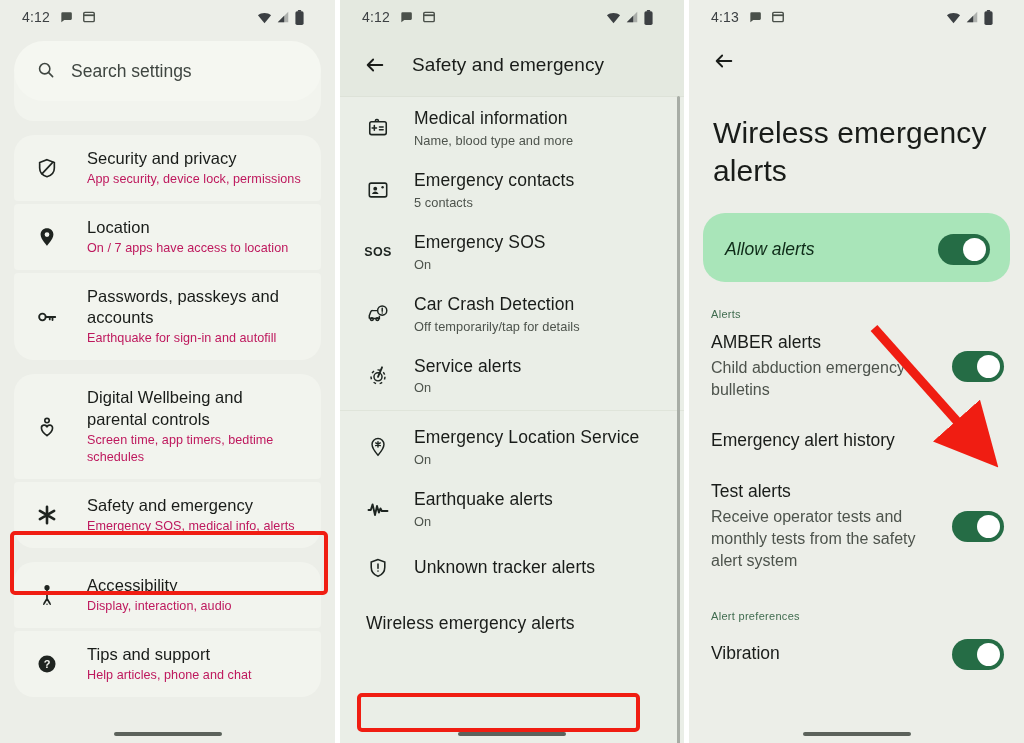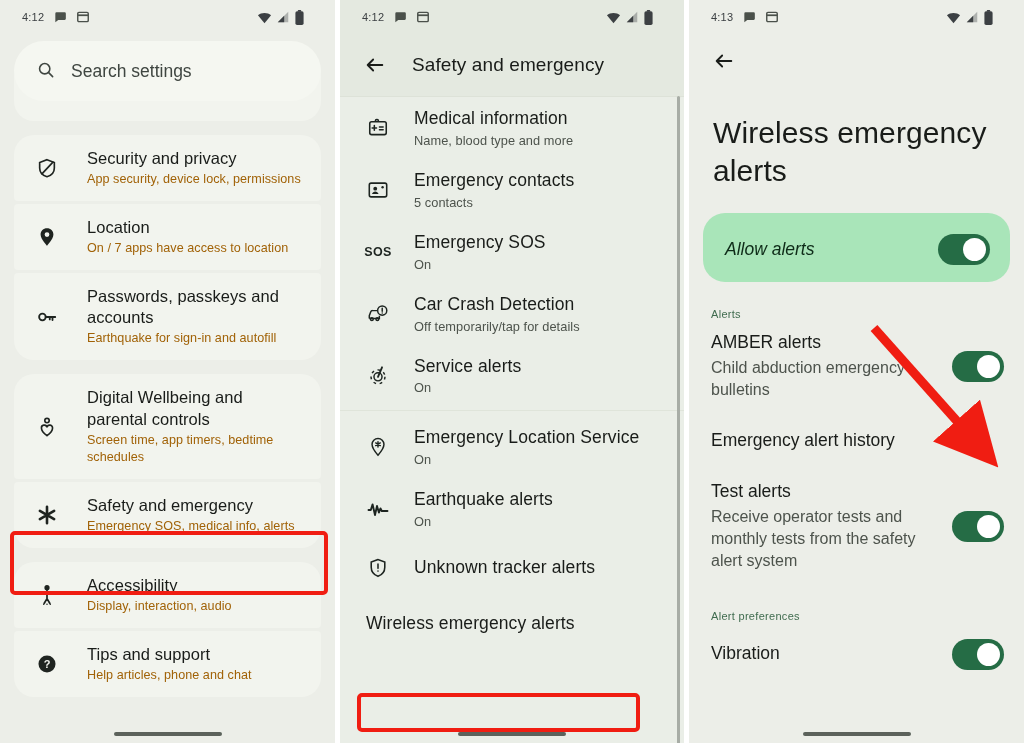--- a/index.html
+++ b/index.html
@@ -27,21 +27,21 @@
   #panel-settings { width: 335px; }
   .gap { flex: 0 0 5px; background: #ffffff; height: 743px; }
   #panel-safety { width: 344px; }
   #panel-wea   { width: 335px; }
 
   
   .statusbar {
     height: 34px;
     display: flex; align-items: center;
     padding: 0 30px 0 22px;
-    font-size: 11px;
+    font-size: 14px;
     color: #3c4043;
     letter-spacing: .2px;
   }
   .statusbar .time { font-weight: 500; }
   .sb-left { display: flex; align-items: center; gap: 9px; }
   .sb-right { margin-left: auto; display: flex; align-items: center; gap: 4px; }
   .sb-icon { display: inline-flex; }
   .sb-icon svg { display: block; }
 
   
@@ -78,21 +78,21 @@
     flex: 0 0 34px; height: 34px;
     display: flex; align-items: center; justify-content: center;
     color: #1f2420;
   }
   .row .txt { flex: 1 1 auto; min-width: 0; }
   .row .title {
     font-size: 16.5px; color: #191c19; line-height: 1.28;
     letter-spacing: .05px;
   }
   .row .sub {
-    font-size: 12.6px; color: #a16207; line-height: 1.35;
+    font-size: 12.6px; color: #be185d; line-height: 1.35;
     margin-top: 2px; letter-spacing: .05px;
   }
 
   
   #device-card {
     position: relative;
     margin: -28px 14px 0 14px;
     height: 48px;
     background: #f2f4ee;
     border-radius: 4px 4px 20px 20px;

